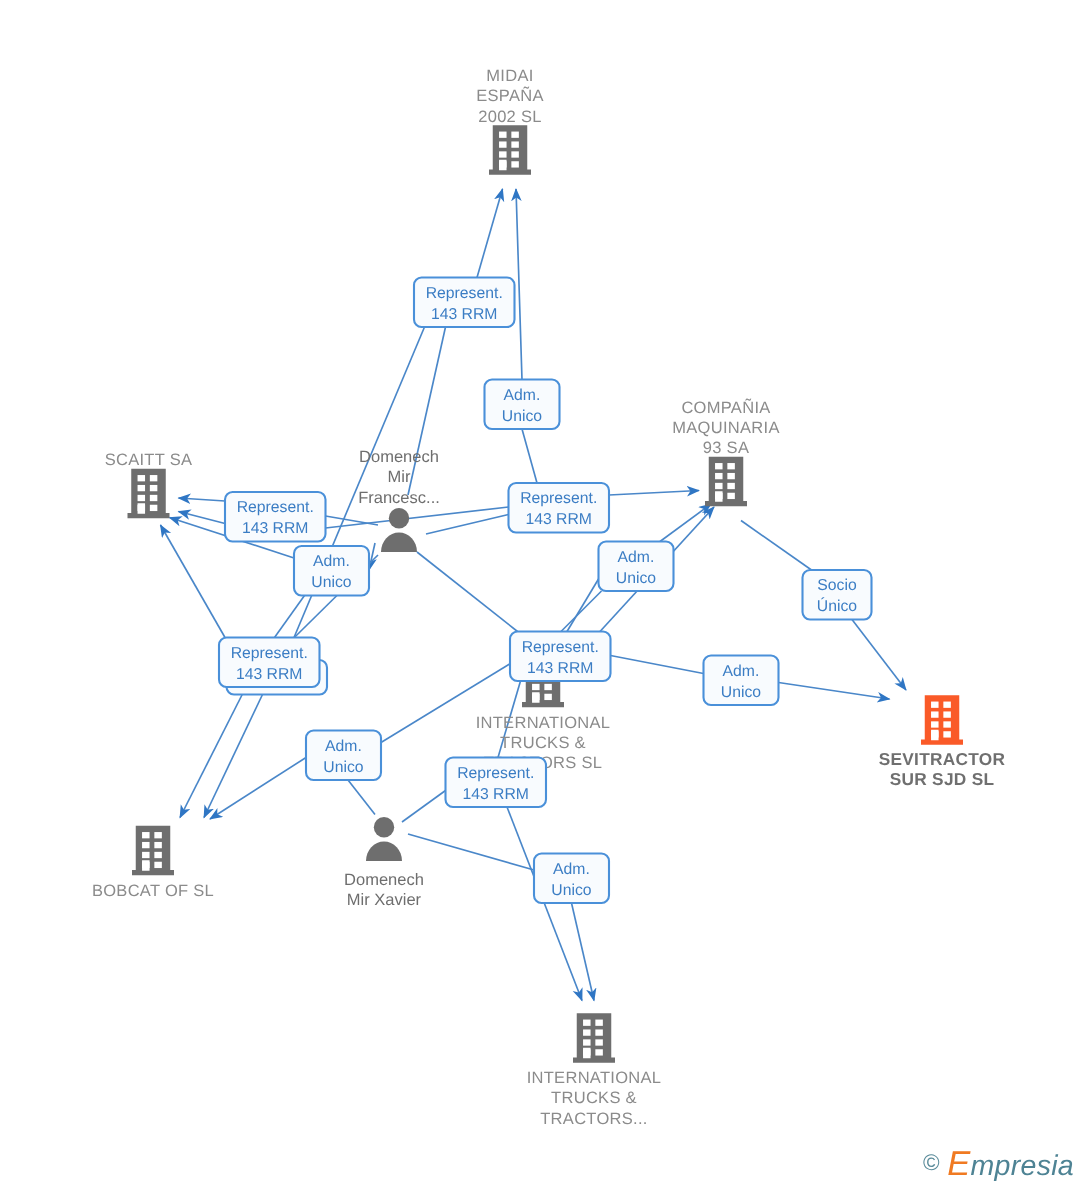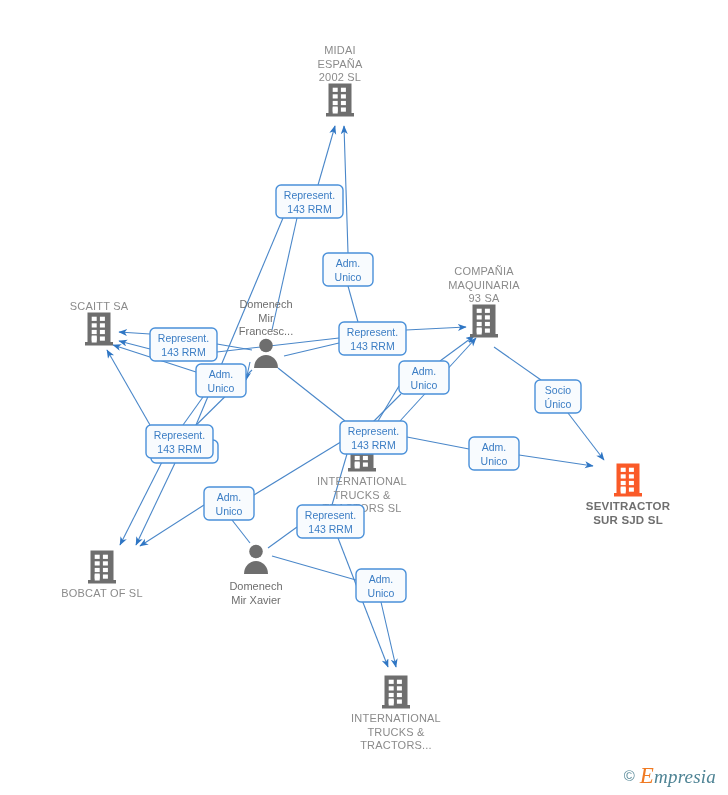--- a/index.html
+++ b/index.html
@@ -10,21 +10,21 @@
   .node-label{fill:#8b8b8b;font-size:11px;font-family:"Liberation Sans",sans-serif;text-anchor:middle;}
   .node-label.company{letter-spacing:.2px;}
   .node-label.highlight{fill:#6f6f6f;font-weight:bold;font-size:11.5px;}
   .relbox rect{fill:#f8fbfe;stroke:#4a90d9;stroke-width:1.4;}
   .relbox text{fill:#3b7dc4;font-size:10.5px;text-anchor:middle;font-family:"Liberation Sans",sans-serif;}
   .bldg{fill:#6e6e6e;}
   .bldg.orange{fill:#fa5a28;}
   .person{fill:#6e6e6e;}
   .footer{position:absolute;right:12px;bottom:8px;display:flex;align-items:center;gap:5px;}
   .copy{color:#5b8c9b;font-size:15px;line-height:1;}
-  .brand{font-family:Liberation Serif, serif;font-size:19px;font-style:italic;color:#4e8394;line-height:1;letter-spacing:.2px;}
+  .brand{font-family:Liberation Sans, sans-serif;font-size:19px;font-style:italic;color:#4e8394;line-height:1;letter-spacing:.2px;}
   .brand .e{color:#f07a22;font-size:23px;font-style:italic;}
 </style>
 </head>
 <body>
 
 <svg id="graph" viewBox="0 0 728 795">
   <defs>
     <marker id="arr" markerWidth="9" markerHeight="9" refX="7.4" refY="3.2" orient="auto" markerUnits="strokeWidth">
       <path d="M0,0 L8,3.2 L0,6.4 L2.2,3.2 Z" class="arrow-fill"></path>
     </marker>

